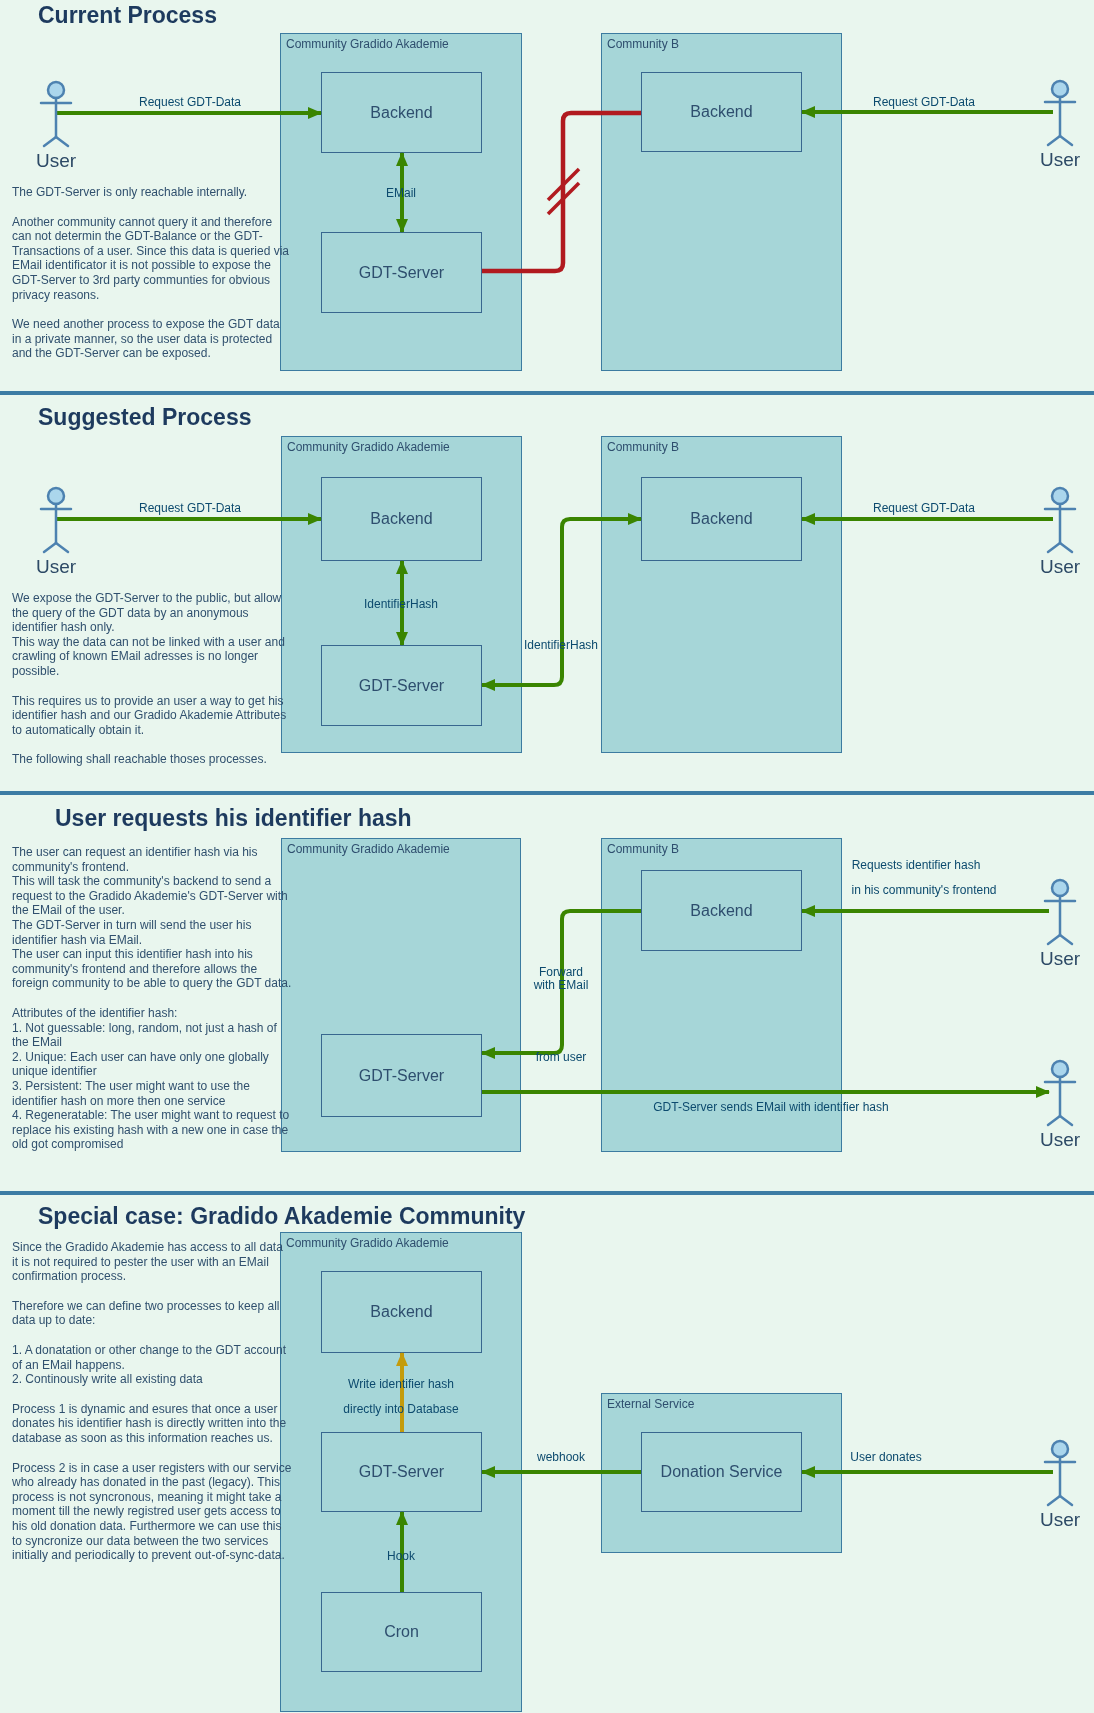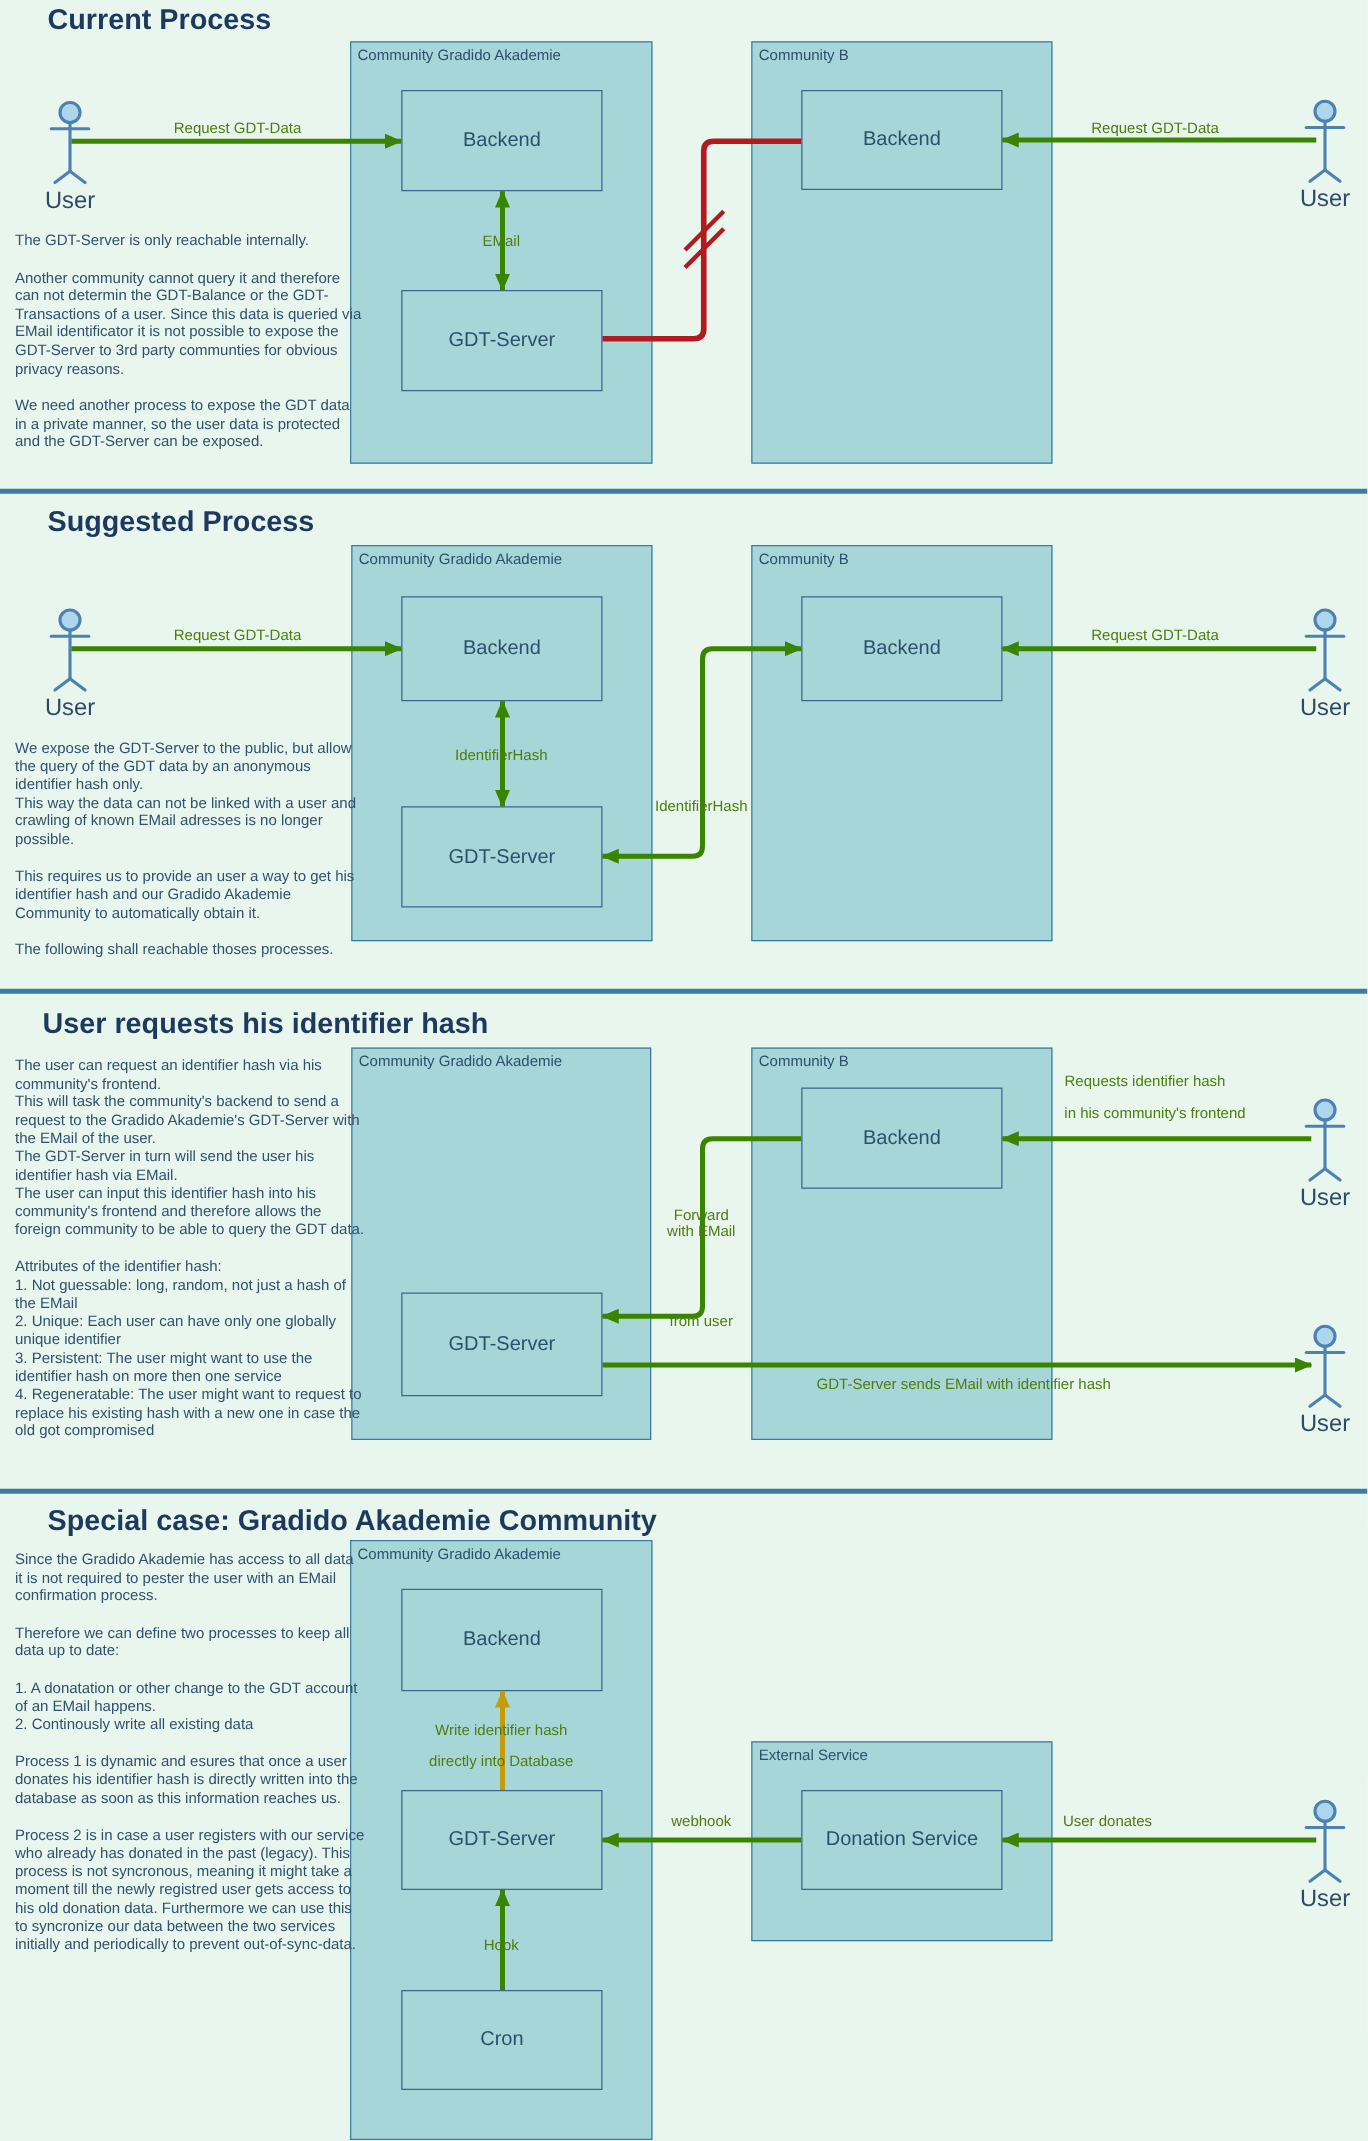--- a/index.html
+++ b/index.html
@@ -13,21 +13,21 @@
     white-space:nowrap; z-index:3;margin-left:30px;
   }
   .divider{ position:absolute; left:0; width:1094px; height:4px; background:#3c7ca4; z-index:1;}
   .body-text{ position:absolute; width:280px; font-size:12px; color:#30506e; line-height:14.6px; z-index:3;}
   .body-text p{ margin:0 0 15px 0; white-space:pre-line;}
   .obox{ position:absolute; background:#a6d6d8; border:1.5px solid #3c7ba0; z-index:1; box-sizing:border-box;}
   .otitle{ padding:3px 5px; font-size:12px; color:#2e4e6e; white-space:nowrap;}
   .ibox{ position:absolute; background:#a6d6d8; border:1.5px solid #38678f; z-index:1;
          display:flex; align-items:center; justify-content:center;
          font-size:16px; color:#2e4e6e; box-sizing:border-box;}
-  .lbl{ position:absolute; font-size:12px; color:#4d7c0f; transform:translateX(-50%);
+  .lbl{ position:absolute; font-size:12px; color:#0c4a6e; transform:translateX(-50%);
         white-space:nowrap; z-index:3;}
   .user-lbl{ position:absolute; font-size:19px; color:#2d4a66; transform:translateX(-50%);
         white-space:nowrap; z-index:3;}
   svg.overlay{ position:absolute; left:0; top:0; z-index:2; pointer-events:none;}
   .green-line{ stroke:#3a8500; stroke-width:4; fill:none;}
   .red-line{ stroke:#b11a1f; stroke-width:4.5; fill:none;}
   .gold-line{ stroke:#c49b0b; stroke-width:4; fill:none;}
   .actor{ stroke:#4d82b0; stroke-width:2.5; fill:none; stroke-linecap:round;}
   .actor-head{ fill:#abd6ec; stroke:#4d82b0; stroke-width:2.5;}
 </style>
@@ -41,26 +41,26 @@
     <p>The GDT-Server is only reachable internally.</p>
     <p>Another community cannot query it and therefore can not determin the GDT-Balance or the GDT-Transactions of a user. Since this data is queried via EMail identificator it is not possible to expose the GDT-Server to 3rd party communties for obvious privacy reasons.</p>
     <p>We need another process to expose the GDT data in a private manner, so the user data is protected and the GDT-Server can be exposed.</p>
   </div>
 
   <div class="divider" style="top:391px;"></div>
   <div class="sec-title" style="left:8px; top:404px;">Suggested Process</div>
   <div class="body-text" style="left:12px; top:591px;">
     <p>We expose the GDT-Server to the public, but allow the query of the GDT data by an anonymous identifier hash only.
 This way the data can not be linked with a user and crawling of known EMail adresses is no longer possible.</p>
-    <p>This requires us to provide an user a way to get his identifier hash and our Gradido Akademie Community to automatically obtain it.</p>
+    <p>This requires us to provide an user a way to get his identifier hash and our Gradido Akademie Attributes to automatically obtain it.</p>
     <p>The following shall reachable thoses processes.</p>
   </div>
 
   <div class="divider" style="top:791px;"></div>
-  <div class="sec-title" style="left:4px; top:805px;">User requests his identifier hash</div>
+  <div class="sec-title" style="left:25px; top:805px;">User requests his identifier hash</div>
   <div class="body-text" style="left:12px; top:845px;">
     <p>The user can request an identifier hash via his community's frontend.
 This will task the community's backend to send a request to the Gradido Akademie's GDT-Server with the EMail of the user.
 The GDT-Server in turn will send the user his identifier hash via EMail.
 The user can input this identifier hash into his community's frontend and therefore allows the foreign community to be able to query the GDT data.</p>
     <p>Attributes of the identifier hash:
 1. Not guessable: long, random, not just a hash of the EMail
 2. Unique: Each user can have only one globally unique identifier
 3. Persistent: The user might want to use the identifier hash on more then one service
 4. Regeneratable: The user might want to request to replace his existing hash with a new one in case the old got compromised</p>

